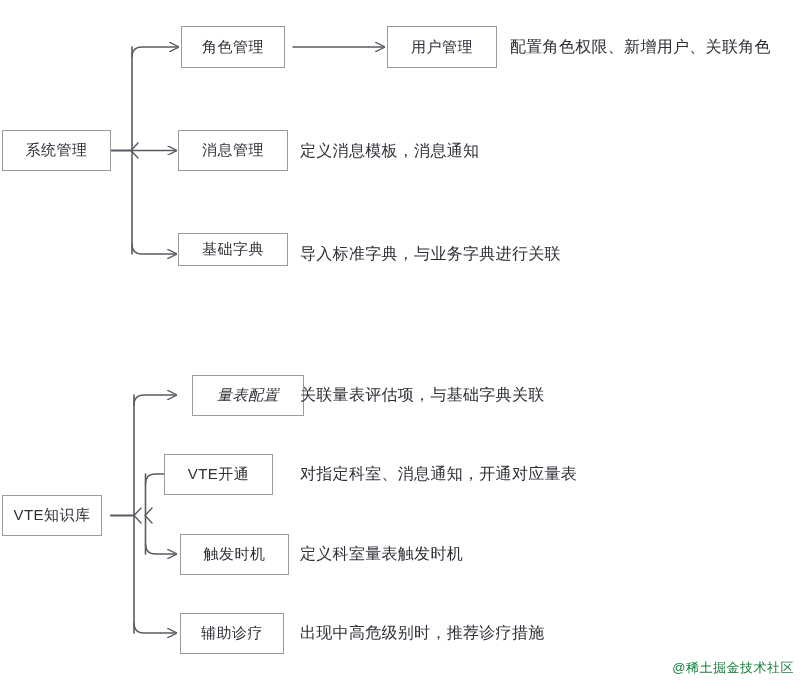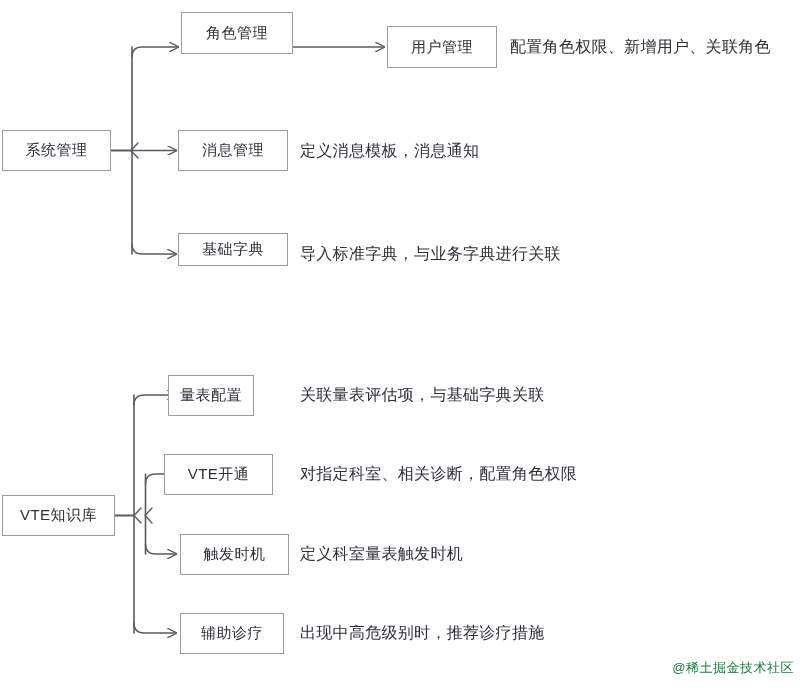--- a/index.html
+++ b/index.html
@@ -98,21 +98,21 @@
       <path d="M 145.5 544 Q 145.5 554 155.5 554 L 176 554" marker-end="url(#arrow)"></path>
 
       <path d="M 134 623 Q 134 633 144 633 L 176 633" marker-end="url(#arrow)"></path>
     </g>
   </svg>
 
   <div class="node" style="left:2px; top:130px; width:109px; height:41px;">
     <span>系统管理</span>
   </div>
 
-  <div class="node" style="left:181px; top:12px; width:112px; height:42px;">
+  <div class="node" style="left:181px; top:26px; width:104px; height:42px;">
     <span>角色管理</span>
   </div>
 
   <div class="node" style="left:387px; top:26px; width:110px; height:42px;">
     <span>用户管理</span>
   </div>
 
   <div class="desc" style="left:510px; top:39px;">配置角色权限、新增用户、关联角色</div>
 
   <div class="node" style="left:178px; top:130px; width:110px; height:41px;">
@@ -120,35 +120,35 @@
   </div>
 
   <div class="desc" style="left:300px; top:143px;">定义消息模板，消息通知</div>
 
   <div class="node" style="left:178px; top:233px; width:110px; height:33px;">
     <span>基础字典</span>
   </div>
 
   <div class="desc" style="left:300px; top:246px;">导入标准字典，与业务字典进行关联</div>
 
-  <div class="node" style="left:2px; top:495px; width:113px; height:41px;text-align:right;">
+  <div class="node" style="left:2px; top:495px; width:100px; height:41px;text-align:right;">
     <span>VTE知识库</span>
   </div>
 
-  <div class="node" style="left:168px; top:375px; width:86px; height:41px;">
+  <div class="node" style="left:192px; top:375px; width:112px; height:41px;font-style:italic;">
     <span>量表配置</span>
   </div>
 
   <div class="desc" style="left:300px; top:387px;">关联量表评估项，与基础字典关联</div>
 
   <div class="node" style="left:164px; top:454px; width:109px; height:41px;">
     <span>VTE开通</span>
   </div>
 
-  <div class="desc" style="left:300px; top:466px;">对指定科室、相关诊断，配置角色权限</div>
+  <div class="desc" style="left:300px; top:466px;">对指定科室、消息通知，开通对应量表</div>
 
   <div class="node" style="left:180px; top:534px; width:109px; height:41px;justify-content:center;">
     <span>触发时机</span>
   </div>
 
   <div class="desc" style="left:300px; top:546px;">定义科室量表触发时机</div>
 
   <div class="node" style="left:180px; top:613px; width:104px; height:41px;">
     <span>辅助诊疗</span>
   </div>

